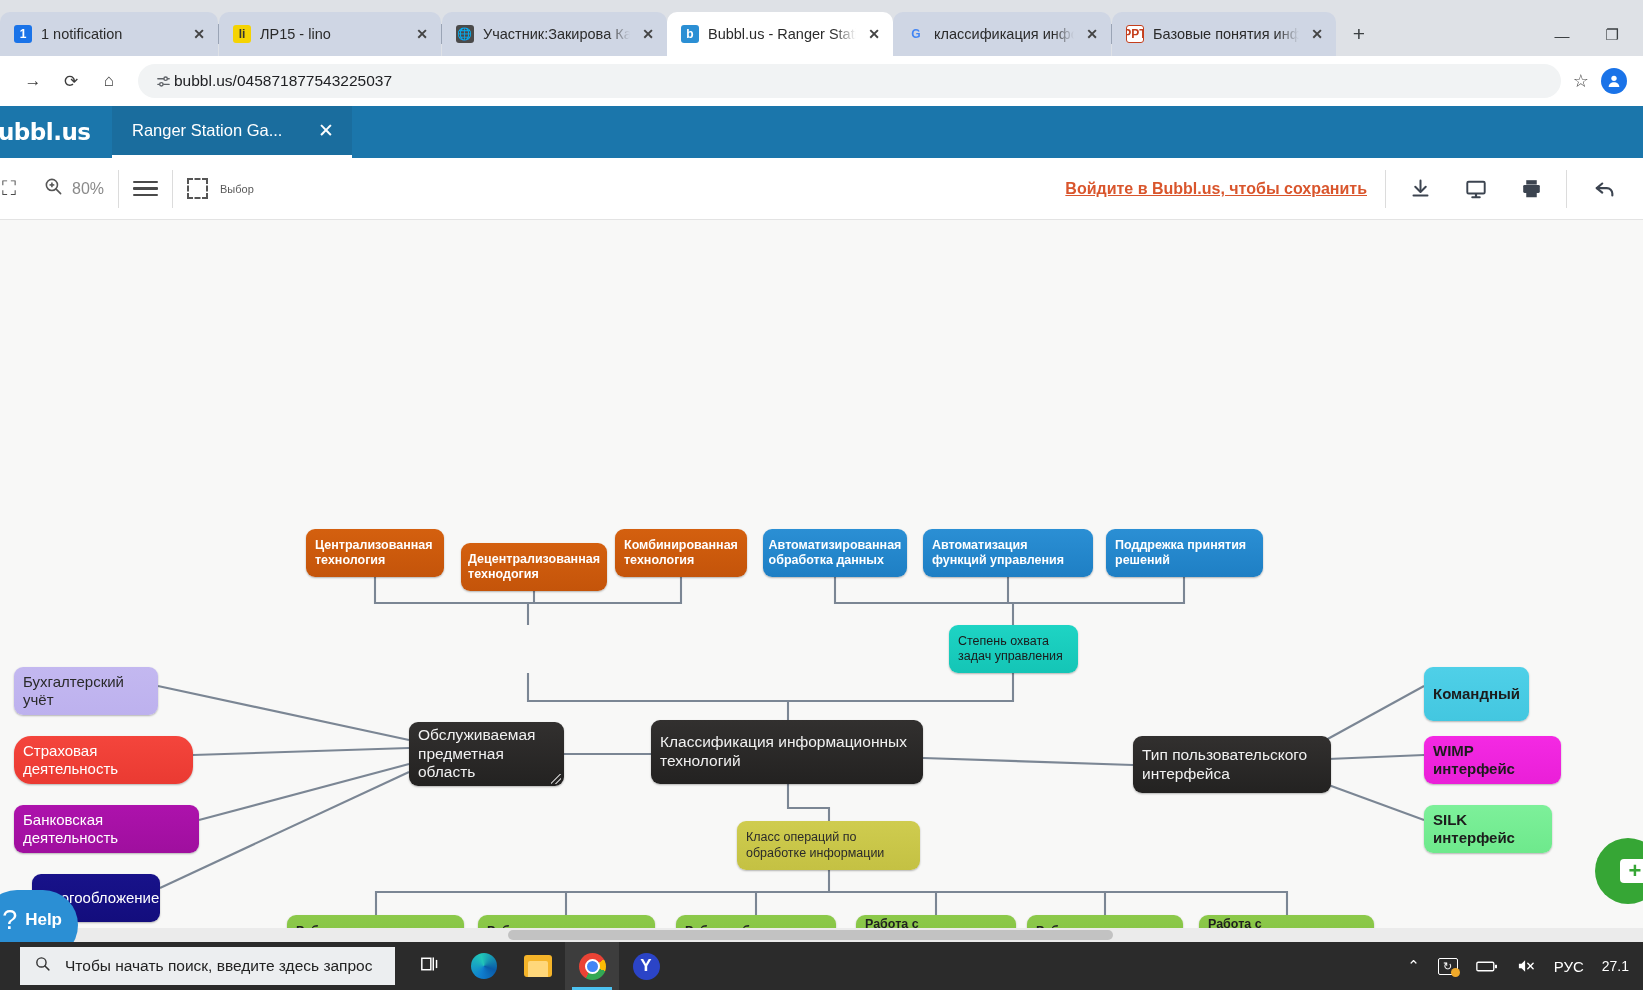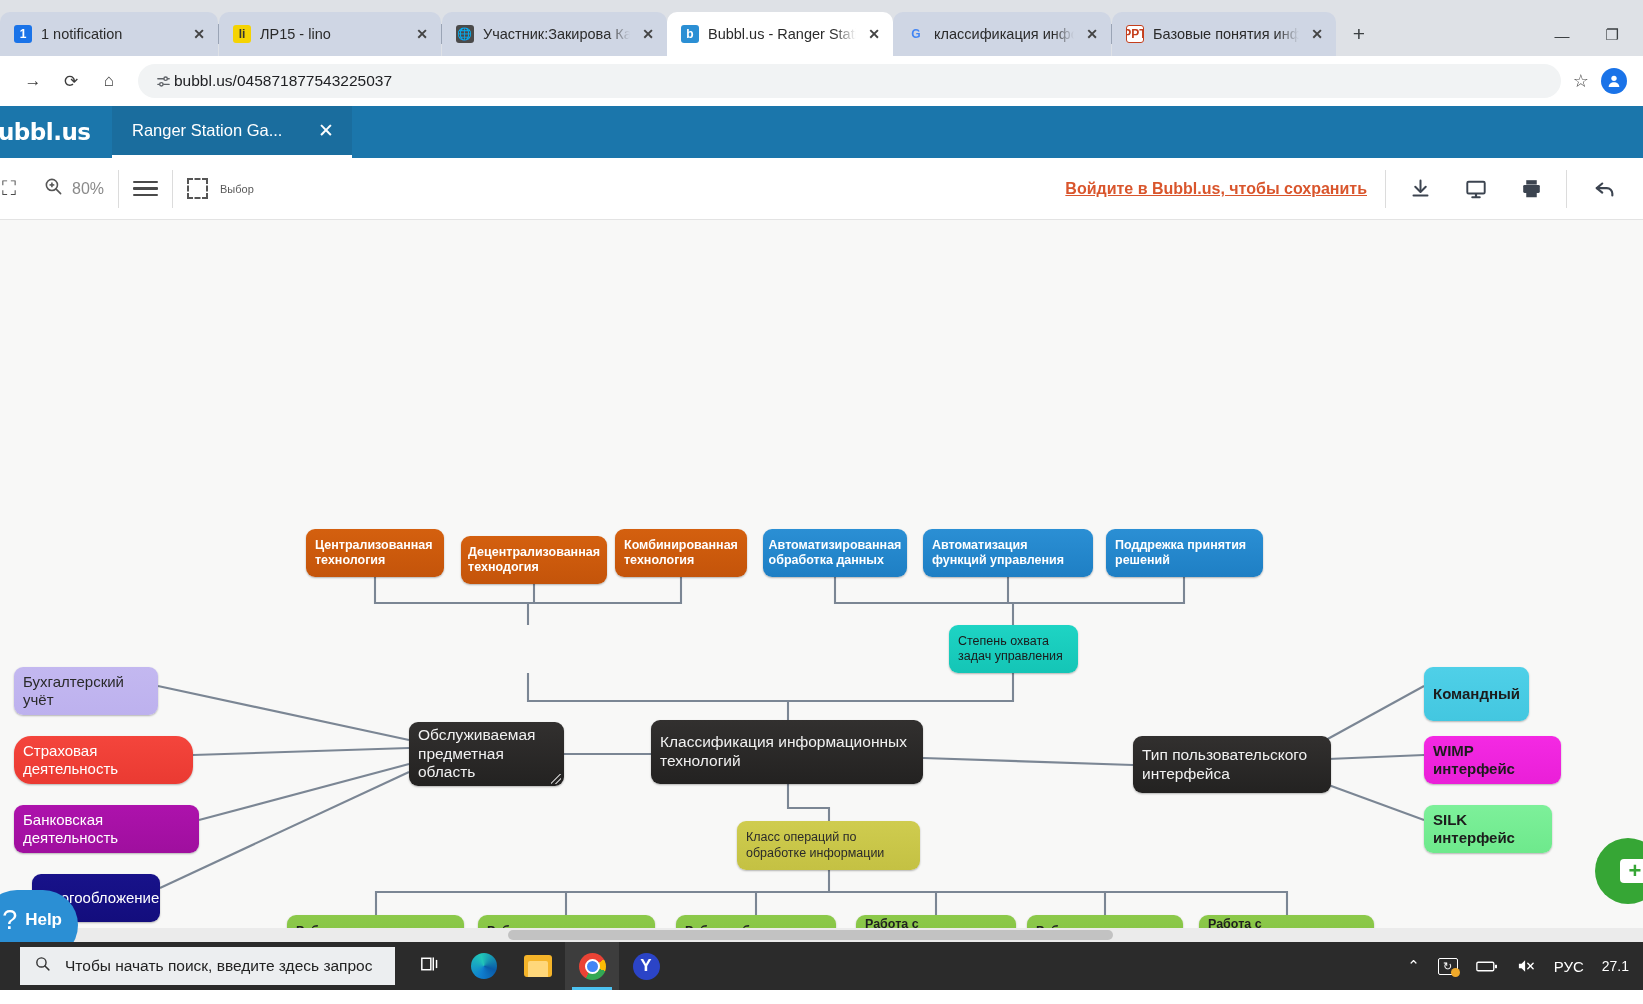--- a/index.html
+++ b/index.html
@@ -580,21 +580,21 @@
       <path d="M756 672 L756 695"></path>
       <path d="M829 672 L1287 672 L1287 695"></path>
       <path d="M936 672 L936 695"></path>
       <path d="M1105 672 L1105 695"></path>
     </g>
   </svg>
 
   <div class="node n-orange" style="left:306px;top:309px;width:138px;height:48px;">
     <span>Централизованная технология</span>
   </div>
-  <div class="node n-orange" style="left:461px;top:316px;width:146px;height:48px;">
+  <div class="node n-orange" style="left:461px;top:323px;width:146px;height:48px;">
     <span>Децентрализованная технодогия</span>
   </div>
   <div class="node n-orange" style="left:615px;top:309px;width:132px;height:48px;">
     <span>Комбинированная технология</span>
   </div>
 
   <div class="node n-blue" style="left:763px;top:309px;width:144px;height:48px;">
     <span>Автоматизированная обработка данных</span>
   </div>
   <div class="node n-blue" style="left:923px;top:309px;width:170px;height:48px;">

